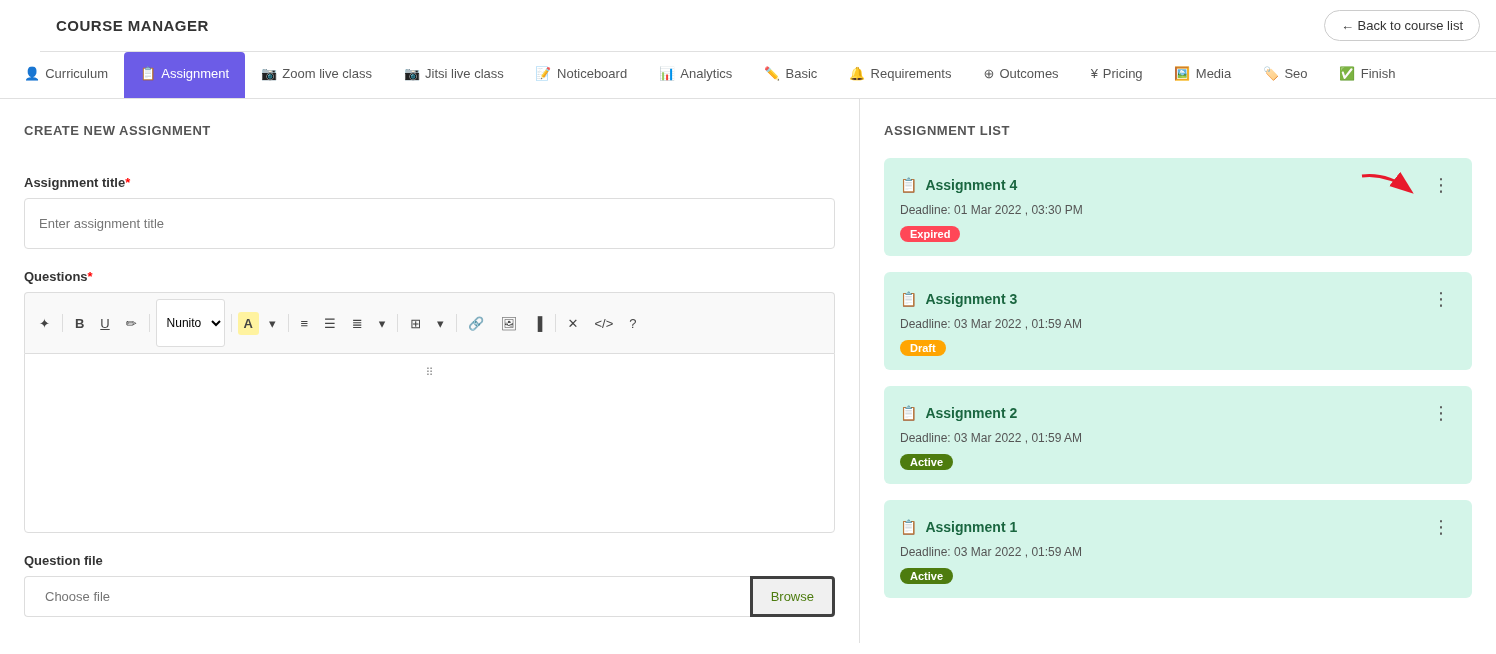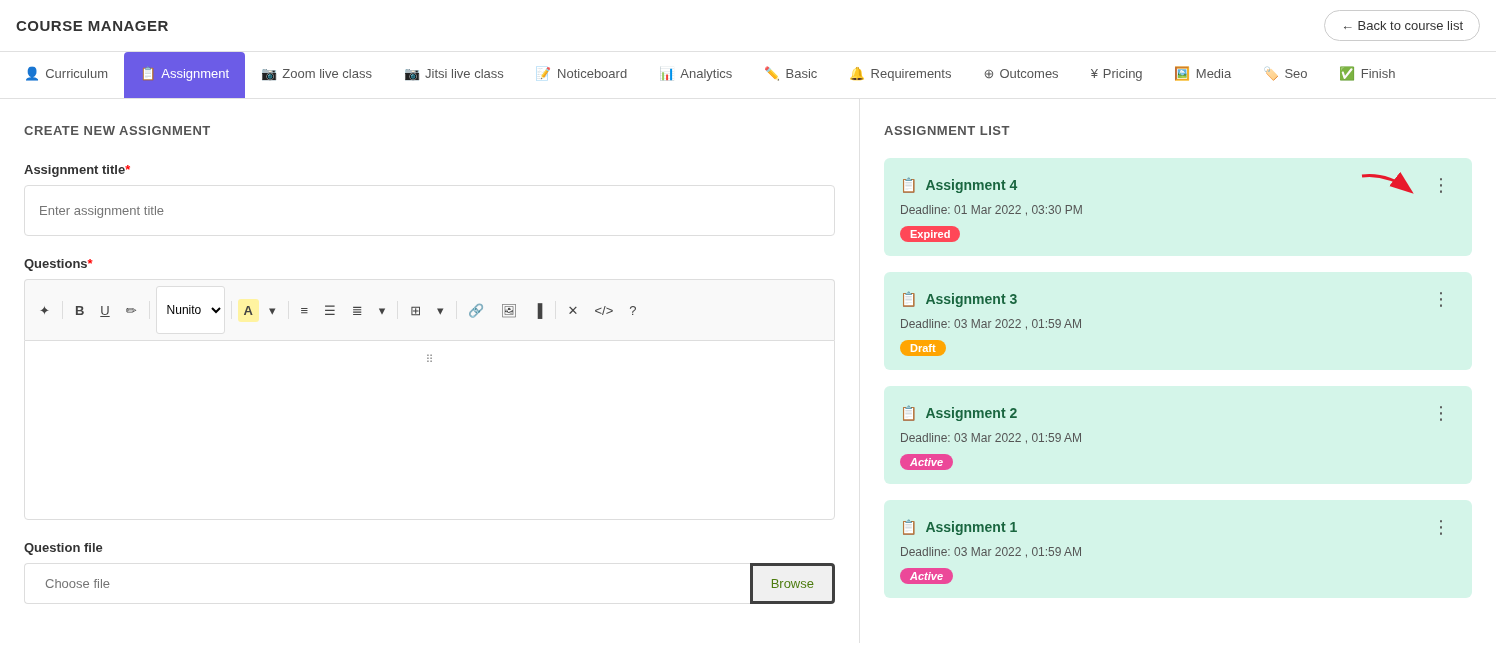--- a/index.html
+++ b/index.html
@@ -1,35 +1,35 @@
 <!DOCTYPE html>
 <html><head>
   <meta charset="utf-8">
   <style>
     * { box-sizing: border-box; margin: 0; padding: 0; }
     body { font-family: -apple-system, BlinkMacSystemFont, 'Segoe UI', sans-serif; background: #fff; font-size: 14px; color: #333; }
 
     
-    .header { display: flex; align-items: center; justify-content: space-between; padding: 10px 16px; border-bottom: 1px solid #e0e0e0; }
+    .header { display: flex; align-items: center; justify-content: space-between; padding: 10px 16px; border-bottom: 1px solid #e0e0e0; margin-left: 40px; }
     .header-title { font-size: 15px; font-weight: 700; letter-spacing: 0.5px; color: #333; }
     .header-actions { display: flex; gap: 20px; }
     .header-btn { border: 1px solid #ccc; background: #fff; border-radius: 20px; padding: 7px 16px; font-size: 13px; cursor: pointer; color: #333; display: flex; align-items: center; gap: 6px; }
 
     
     .nav-tabs { display: flex; align-items: center; border-bottom: 1px solid #e0e0e0; padding: 0 8px; overflow-x: auto; }
     .nav-tab { display: flex; align-items: center; gap: 5px; padding: 14px 16px; font-size: 13px; color: #555; cursor: pointer; border-bottom: 3px solid transparent; white-space: nowrap; user-select: none; }
     .nav-tab.active { background: #6c5ce7; color: #fff; border-bottom: 3px solid #6c5ce7; border-radius: 4px 4px 0 0; }
     .nav-tab .tab-icon { font-size: 13px; }
 
     
     .main { display: flex; height: calc(100vh - 110px); overflow: hidden; }
 
     
     .left-panel { flex: 0 0 860px; padding: 24px; border-right: 1px solid #e0e0e0; overflow-y: auto; }
-    .section-title { font-size: 13px; font-weight: 700; letter-spacing: 0.5px; color: #555; margin-bottom: 24px; }
+    .section-title { font-size: 13px; font-weight: 700; letter-spacing: 0.5px; color: #555; margin-bottom: 37px; }
     .form-label { font-size: 13px; font-weight: 600; margin-bottom: 8px; display: block; }
     .form-label .required { color: red; }
     .form-input { width: 100%; border: 1px solid #ddd; border-radius: 4px; padding: 17px 14px; font-size: 13px; color: #999; outline: none; }
 
     .form-group { margin-bottom: 20px; }
 
     
     .editor-toolbar { display: flex; align-items: center; gap: 4px; padding: 6px 8px; border: 1px solid #ddd; border-bottom: none; border-radius: 4px 4px 0 0; background: #f9f9f9; flex-wrap: wrap; }
     .toolbar-btn { border: none; background: none; padding: 4px 6px; cursor: pointer; border-radius: 3px; font-size: 13px; color: #444; display: flex; align-items: center; }
     .toolbar-sep { width: 1px; height: 18px; background: #ddd; margin: 0 2px; }
@@ -50,21 +50,21 @@
 
     
     .assignment-card { background: #d4f5e9; border-radius: 6px; padding: 14px 16px; margin-bottom: 16px; position: relative; }
     .assignment-card-header { display: flex; align-items: center; justify-content: space-between; }
     .assignment-card-title { font-size: 14px; font-weight: 700; color: #1a6640; display: flex; align-items: center; gap: 8px; }
     .assignment-card-title .assign-icon { font-size: 14px; }
     .assignment-deadline { font-size: 12px; color: #555; margin-top: 5px; margin-bottom: 8px; }
     .badge { display: inline-block; padding: 2px 10px; border-radius: 12px; font-size: 11px; font-weight: 700; }
     .badge-expired { background: #ff4757; color: #fff; }
     .badge-draft { background: #ffa502; color: #fff; }
-    .badge-active { background: #ec4899; color: #fff; font-style: italic; }
+    .badge-active { background: #4d7c0f; color: #fff; }
 
     .three-dots-btn { border: none; background: none; cursor: pointer; color: #555; font-size: 18px; padding: 2px 6px; border-radius: 3px; }
 
     .card-wrapper { position: relative; }
   </style>
 </head>
 <body>
 
 <div class="header">
   <span class="header-title">COURSE MANAGER</span>

